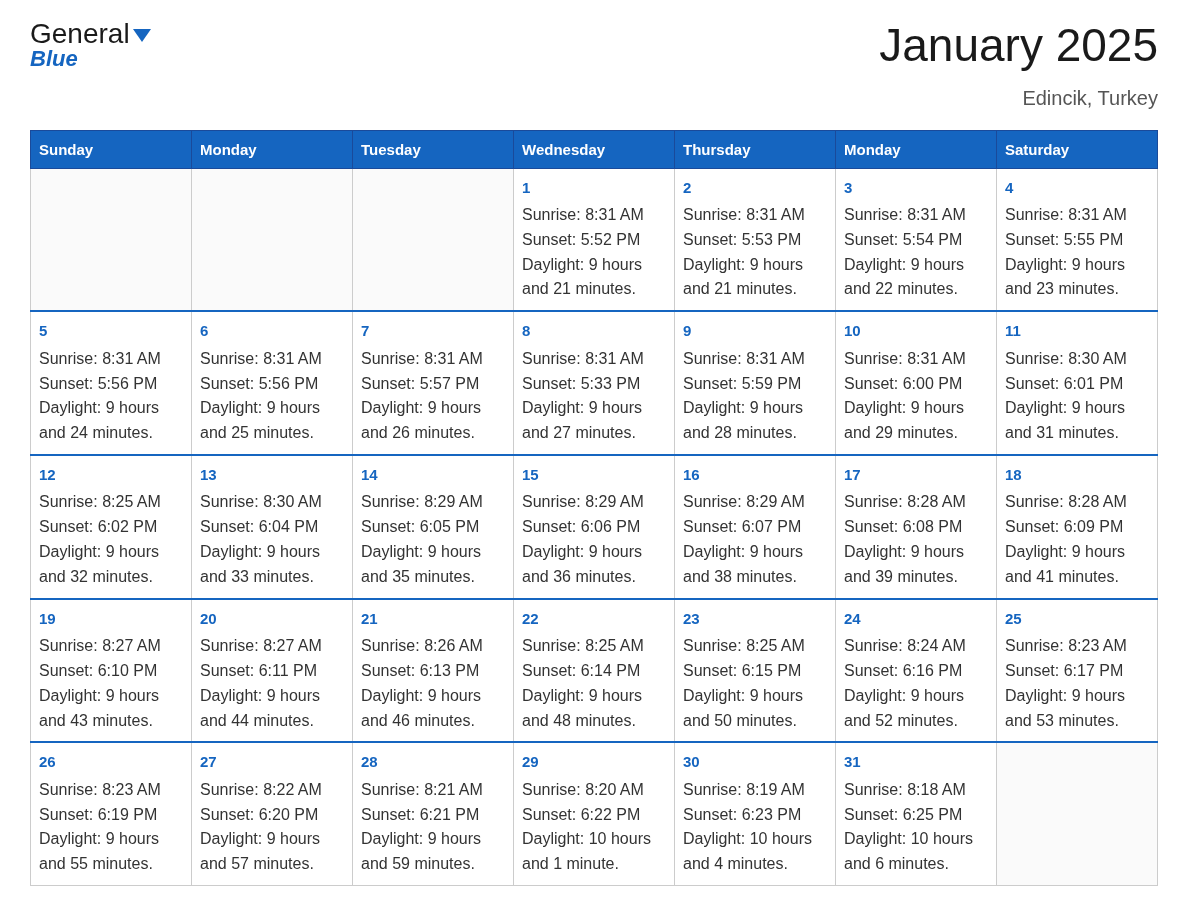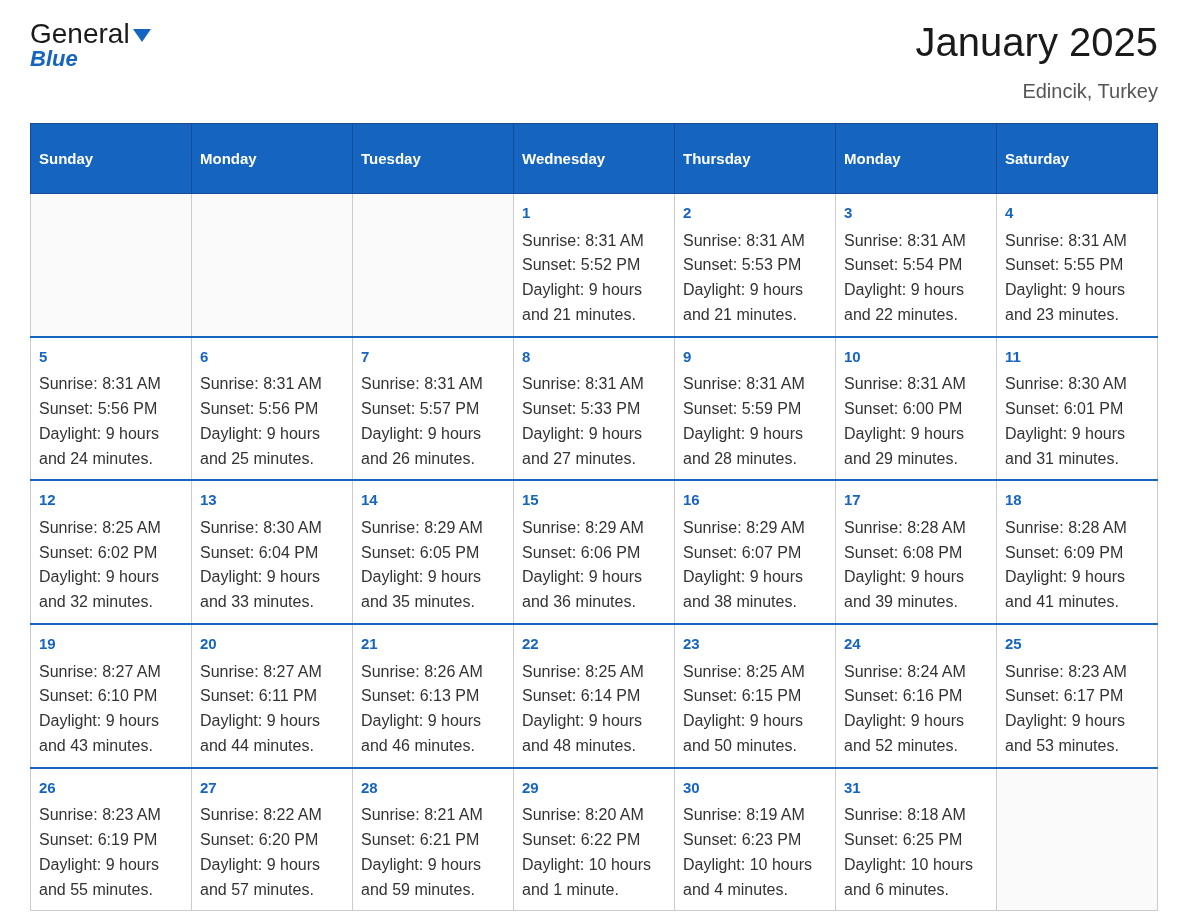--- a/index.html
+++ b/index.html
@@ -32,41 +32,41 @@
       font-size: 22px;
       font-weight: bold;
       color: #1565c0;
       margin-top: -2px;
       font-style: italic;
     }
     .title-section {
       text-align: right;
     }
     .month-title {
-      font-size: 40px;
+      font-size: 46px;
       font-weight: normal;
       color: #1a1a1a;
       line-height: 1.1;
     }
     .location {
       font-size: 20px;
       color: #555;
       margin-top: 16px;
     }
     .calendar {
       width: 100%;
       border-collapse: collapse;
       border: 1px solid #aaa;
     }
     .calendar th {
       background-color: #1565c0;
       color: #fff;
       font-size: 15px;
       font-weight: bold;
-      padding: 26px 8px;
+      padding: 10px 8px;
       text-align: left;
       border: 1px solid #1a4a9a;
     }
     .calendar td {
       vertical-align: top;
       padding: 8px;
       border: 1px solid #ccc;
       width: calc(100% / 7);
       min-height: 110px;
       font-size: 12.5px;

